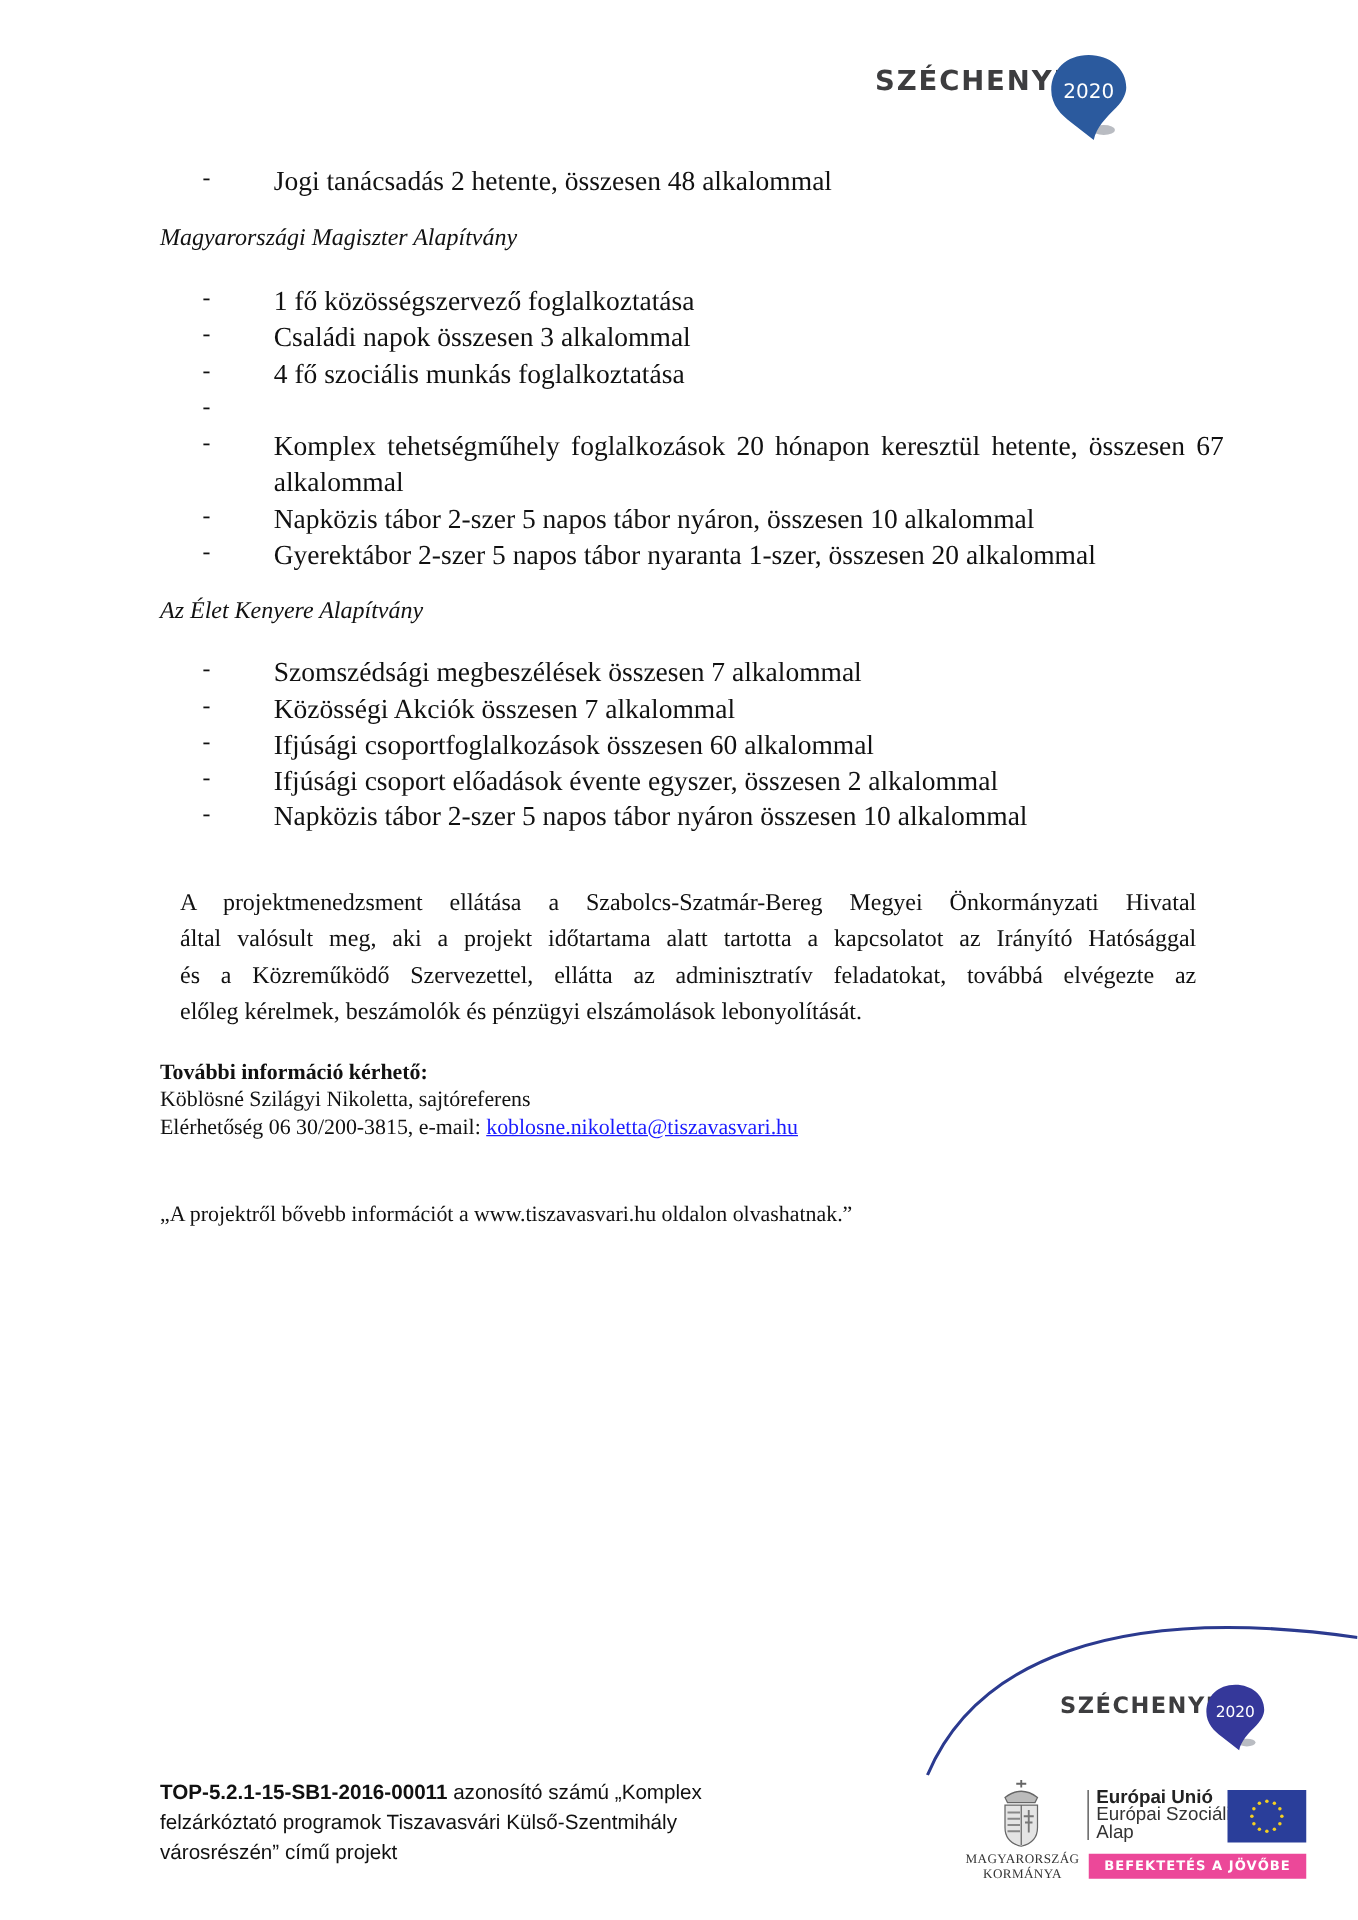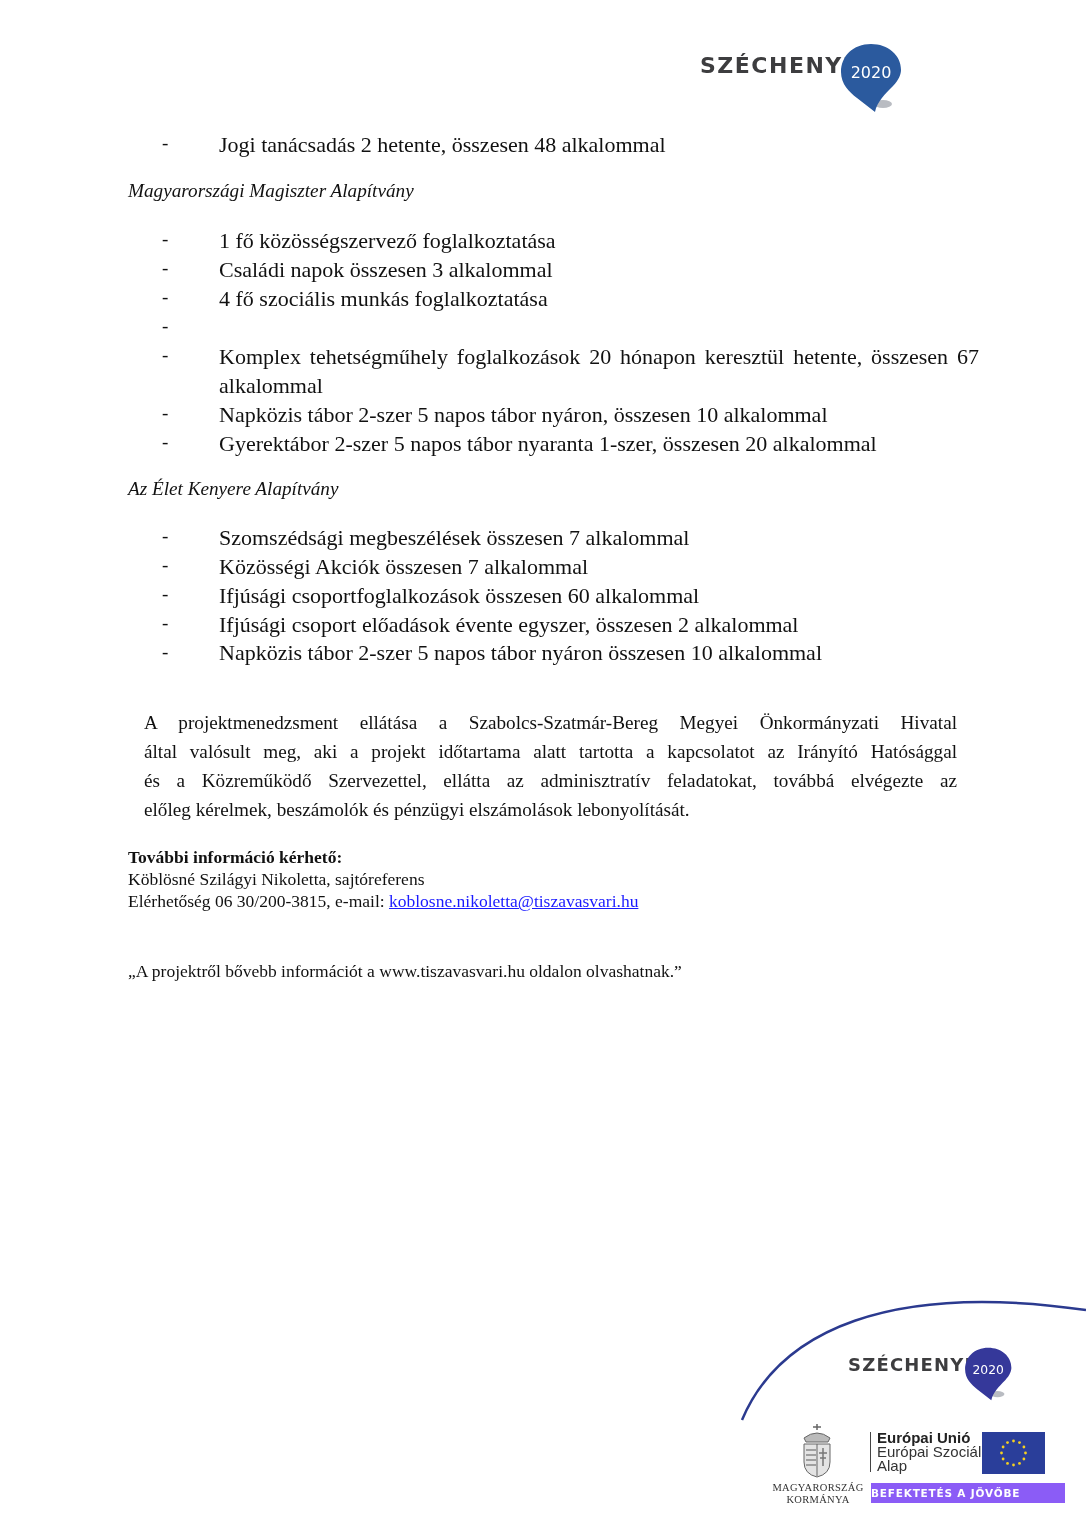--- a/index.html
+++ b/index.html
@@ -37,23 +37,23 @@
                font-weight: bold; font-size: 18px; letter-spacing: 1.2px; color: #3d3d3f; }
   .badge .pin2 { position: absolute; left: 222px; top: 86px; }
   .crest { position: absolute; left: 58px; top: 162px; }
   .gov-text { position: absolute; left: 30px; top: 222px; width: 96px; text-align: center;
               font-family: "Liberation Serif", serif; font-size: 10.5px; line-height: 12px; color: #333; letter-spacing: 0.3px; }
   .eu-divider { position: absolute; left: 130px; top: 172px; width: 1px; height: 40px; background: #444; }
   .eu-text { position: absolute; left: 137px; top: 171px; font-family: "Liberation Sans", sans-serif;
              font-size: 15px; line-height: 14px; color: #333; }
   .eu-text .b { font-weight: bold; color: #222; }
   .eu-flag { position: absolute; left: 242px; top: 172px; width: 63px; height: 42px; background: #2a3e9a; }
-  .invest { position: absolute; left: 131px; top: 223px; width: 194px; height: 20px; background: #8b5cf6;
+  .invest { position: absolute; left: 131px; top: 223px; width: 174px; height: 20px; background: #ec4899;
             color: #fff; font-family: "DejaVu Sans", sans-serif; font-weight: bold; font-size: 10.5px;
-            line-height: 20px; text-align: left; letter-spacing: 0.8px; }
+            line-height: 20px; text-align: center; letter-spacing: 0.8px; }
 </style>
 </head>
 <body>
 
 <div class="page">
 
   <div class="hdr-logo">
     <span class="logo-text">SZÉCHENYI</span>
     <svg class="logo-pin" width="70" height="72" viewBox="0 0 70 72">
       <ellipse cx="46" cy="62" rx="9" ry="4" fill="#b9bcc2"></ellipse>
@@ -103,20 +103,25 @@
   </div>
 
   <div class="contact" style="top:846px">
     <div class="bold">További információ kérhető:</div>
     <div>Köblösné Szilágyi Nikoletta, sajtóreferens</div>
     <div><span>Elérhetőség 06 30/200-3815, e-mail: </span><a class="mail">koblosne.nikoletta@tiszavasvari.hu</a></div>
   </div>
 
   <div class="closing">„A projektről bővebb információt a www.tiszavasvari.hu oldalon olvashatnak.”</div>
 
+  <div class="footer-text">
+    <div><span class="code">TOP-5.2.1-15-SB1-2016-00011</span><span> azonosító számú „Komplex</span></div>
+    <div>felzárkóztató programok Tiszavasvári Külső-Szentmihály</div>
+    <div>városrészén” című projekt</div>
+  </div>
 
   <div class="badge">
     <svg style="position:absolute;left:0;top:0" width="346" height="276">
       <path d="M2 160 C40 70 150 22 346 50" fill="none" stroke="#2b3a8f" stroke-width="2.5"></path>
     </svg>
     <span class="logo-text2">SZÉCHENYI</span>
     <svg class="pin2" width="54" height="56" viewBox="0 0 70 72">
       <ellipse cx="46" cy="62" rx="9" ry="4" fill="#b9bcc2"></ellipse>
       <path d="M34 2 C16 2 4 14 4 30 C4 42 12 50 20 56 L38 70 C40 60 48 52 56 44 C62 38 64 32 64 28 C64 13 51 2 34 2 Z" fill="#35389a"></path>
       <text x="34" y="36" text-anchor="middle" fill="#ffffff" font-family="DejaVu Sans, sans-serif" font-size="16">2020</text>

